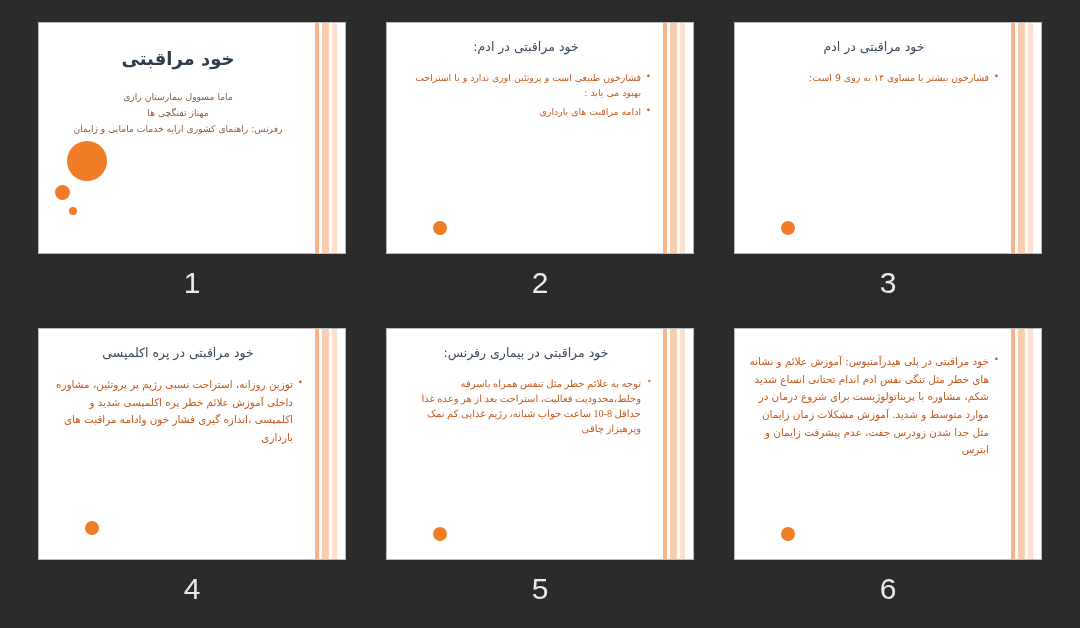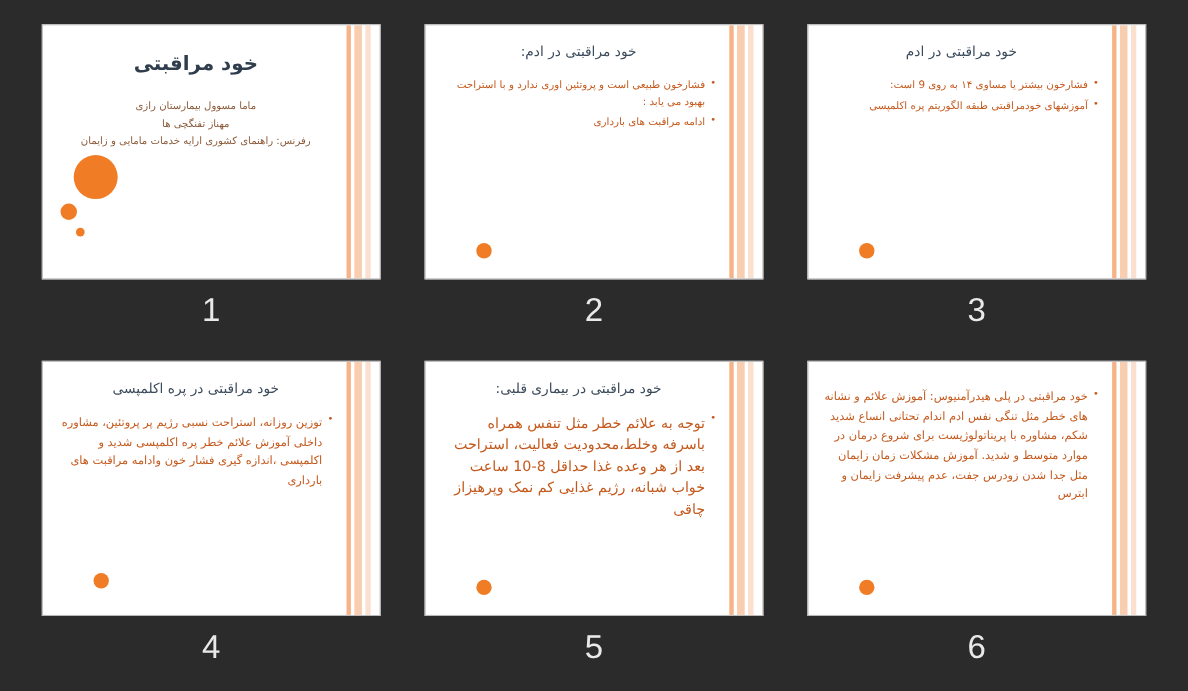--- a/index.html
+++ b/index.html
@@ -105,21 +105,21 @@
     margin-bottom: 4px;
   }
   ul.bullets li:before {
     content: "•";
     position: absolute;
     right: 0;
     top: -1px;
     font-size: 9px;
     color: #c4591d;
   }
-  ul.bullets.tiny { font-size: 13px; line-height: 1.5; }
+  ul.bullets.tiny { font-size: 10px; line-height: 1.5; font-family: Liberation Serif, serif; }
   ul.bullets.lead { font-size: 10.4px; line-height: 1.7; }
 
   
   .dot {
     position: absolute;
     border-radius: 50%;
     background: #f07d26;
   }
   .dot-corner {
     width: 14px; height: 14px;
@@ -150,21 +150,20 @@
           <i class="s5"></i>
           <i class="s4"></i>
           <i class="s3"></i>
           <i class="s2"></i>
           <i class="s1"></i>
       </div>
       <div class="slide-body">
         <div class="slide-title">خود مراقبتی در ادم</div>
         <ul class="bullets center">
           <li>فشارخون بیشتر یا مساوی ۱۴ به روی 9 است:</li>
-          <li>آموزشهای خودمراقبتی طبقه الگوریتم پره اکلمپسی</li>
         </ul>
       </div>
       <div class="dot dot-corner"></div>
     </div>
     <div class="slide-number">3</div>
   </div>
 
   <div class="cell">
     <div class="slide">
       <div class="stripes">
@@ -236,21 +235,21 @@
     <div class="slide">
       <div class="stripes">
         <i class="s6"></i>
           <i class="s5"></i>
           <i class="s4"></i>
           <i class="s3"></i>
           <i class="s2"></i>
           <i class="s1"></i>
       </div>
       <div class="slide-body">
-        <div class="slide-title">خود مراقبتی در بیماری قلبی:</div>
+        <div class="slide-title">خود مراقبتی در بیماری رفرنس:</div>
         <ul class="bullets tiny">
           <li>توجه به علائم خطر مثل تنفس همراه باسرفه وخلط،محدودیت فعالیت، استراحت بعد از هر وعده غذا حداقل 8-10 ساعت خواب شبانه، رژیم غذایی کم نمک وپرهیزاز چاقی</li>
         </ul>
       </div>
       <div class="dot dot-corner"></div>
     </div>
     <div class="slide-number">5</div>
   </div>
 
   <div class="cell">

